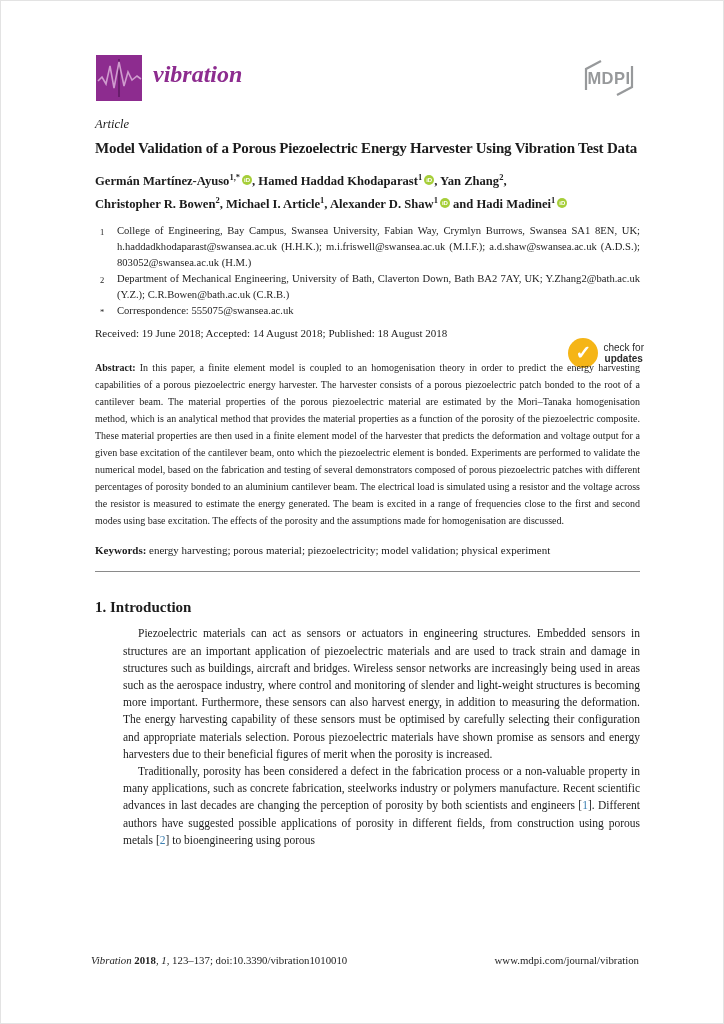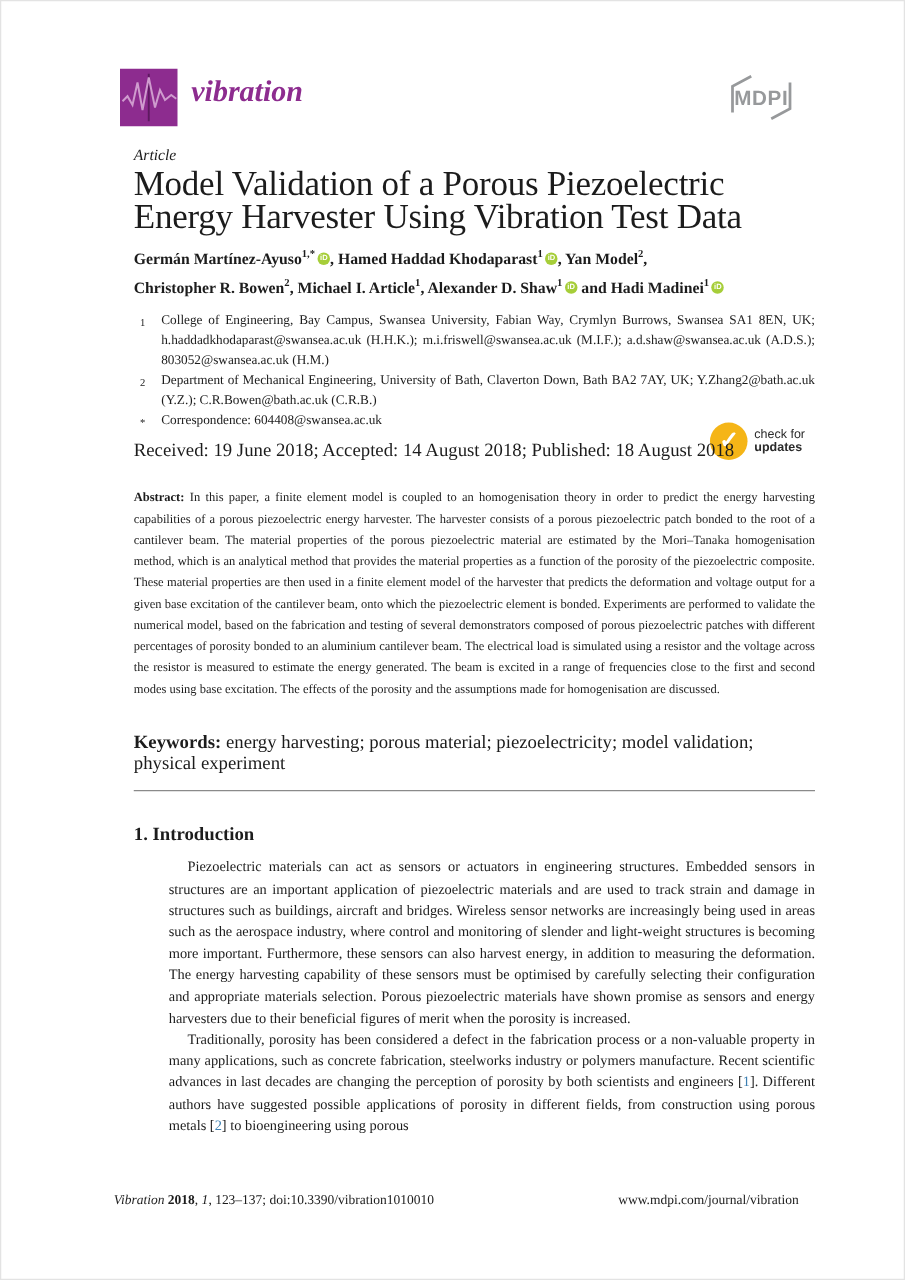--- a/index.html
+++ b/index.html
@@ -21,26 +21,26 @@
     background:#8d2c8f;
   }
   .journal-name {
     position:absolute; left:152px; top:60px;
     font-size:24px; font-style:italic; font-weight:bold;
     color:#8d2c8f;
   }
   .mdpi-logo { position:absolute; right:82px; top:56px; width:64px; height:42px; }
   
   .main {
-    position:absolute; left:106px; top:116px; width:545px;
+    position:absolute; left:94px; top:116px; width:545px;
   }
   .article-type { font-style:italic; font-size:12.5px; }
   .title {
     margin-top:3px;
-    font-size:28px; font-weight:normal; line-height:26px;
+    font-size:15px; font-weight:bold; line-height:26px;
     letter-spacing:-0.2px;
   }
   .authors {
     margin-top:7px;
     font-size:12.6px; font-weight:bold; line-height:19px;
   }
   .authors sup { font-size:8.5px; font-weight:bold; }
   .orcid {
     display:inline-block;
     width:10px; height:10px; border-radius:50%;
@@ -49,27 +49,27 @@
     font-family:"Liberation Sans",sans-serif;
     vertical-align:3px; margin-left:2px;
   }
   .affiliations { margin-top:9px; font-size:10.6px; line-height:16px; }
   .aff-row { display:flex; }
   .aff-marker {
     width:22px; flex:0 0 22px;
     font-size:8.5px; padding-top:1px; padding-left:5px;
   }
   .aff-text { flex:1; text-align:justify; }
-  .dates { margin-top:7px; font-size:15px; }
+  .dates { margin-top:7px; font-size:11px; }
   .abstract {
     margin-top:20px;
     font-size:10px; line-height:17px; text-align:justify;
   }
   .abstract b, .keywords b { font-weight:bold; }
-  .keywords { margin-top:26px; font-size:15px; line-height:17px; }
+  .keywords { margin-top:13px; font-size:11px; line-height:17px; }
   .rule {
     margin-top:12px; border:none; border-top:1px solid #8a8a8a; height:0;
   }
   .section-heading { margin-top:27px; font-size:15px; font-weight:bold; }
   .body-para {
     margin-top:9px;
     font-size:11.5px; line-height:17.2px; text-align:justify;
     text-indent:15px;
     margin-left:28px;
   }
@@ -82,21 +82,21 @@
   }
   .badge-circle {
     width:30px; height:30px; border-radius:50%;
     background:#f5b517; color:#fff;
     font-size:19px; font-weight:bold; line-height:29px; text-align:center;
     font-family:"Liberation Sans",sans-serif;
   }
   .badge-text {
     margin-left:5px;
     font-family:"Liberation Sans","DejaVu Sans",sans-serif;
-    font-size:10px; line-height:11px; color:#2b2b2b;
+    font-size:10px; line-height:11px; color:#2b2b2b;text-align:center;
   }
   .badge-text .bt2 { font-weight:bold; font-size:10px; }
   
   .footer {
     position:absolute; left:90px; right:84px; top:953px;
     display:flex; justify-content:space-between;
     font-size:10.8px;
   }
   .footer .it { font-style:italic; }
   .footer .bd { font-weight:bold;text-align:center; }
@@ -128,39 +128,39 @@
   </div>
 
   <div class="main">
 
     <div class="article-type">Article</div>
 
     <div class="title">Model Validation of a Porous Piezoelectric Energy Harvester Using Vibration Test Data</div>
 
     <div class="authors">
       <div>
-        <span><span>Germán Martínez-Ayuso</span><sup>1,*</sup><span class="orcid">iD</span><span>, </span></span><span><span>Hamed Haddad Khodaparast</span><sup>1</sup><span class="orcid">iD</span><span>, </span></span><span><span>Yan Model</span><sup>2</sup><span>,</span></span>
+        <span><span>Germán Martínez-Ayuso</span><sup>1,*</sup><span class="orcid">iD</span><span>, </span></span><span><span>Hamed Haddad Khodaparast</span><sup>1</sup><span class="orcid">iD</span><span>, </span></span><span><span>Yan Zhang</span><sup>2</sup><span>,</span></span>
       </div>
       <div>
         <span><span>Christopher R. Bowen</span><sup>2</sup><span>, </span></span><span><span>Michael I. Article</span><sup>1</sup><span>, </span></span><span><span>Alexander D. Shaw</span><sup>1</sup><span class="orcid">iD</span><span> and </span></span><span><span>Hadi Madinei</span><sup>1</sup><span class="orcid">iD</span></span>
       </div>
     </div>
 
     <div class="affiliations">
       <div class="aff-row">
         <span class="aff-marker">1</span>
         <span class="aff-text">College of Engineering, Bay Campus, Swansea University, Fabian Way, Crymlyn Burrows, Swansea SA1 8EN, UK; h.haddadkhodaparast@swansea.ac.uk (H.H.K.); m.i.friswell@swansea.ac.uk (M.I.F.); a.d.shaw@swansea.ac.uk (A.D.S.); 803052@swansea.ac.uk (H.M.)</span>
       </div>
       <div class="aff-row">
         <span class="aff-marker">2</span>
         <span class="aff-text">Department of Mechanical Engineering, University of Bath, Claverton Down, Bath BA2 7AY, UK; Y.Zhang2@bath.ac.uk (Y.Z.); C.R.Bowen@bath.ac.uk (C.R.B.)</span>
       </div>
       <div class="aff-row">
         <span class="aff-marker">*</span>
-        <span class="aff-text">Correspondence: 604408@swansea.ac.uk</span>
+        <span class="aff-text">Correspondence: 555075@swansea.ac.uk</span>
       </div>
     </div>
 
     <div class="dates">Received: 19 June 2018; Accepted: 14 August 2018; Published: 18 August 2018</div>
 
     <div class="abstract">
       <b>Abstract:</b><span> In this paper, a finite element model is coupled to an homogenisation theory in order to predict the energy harvesting capabilities of a porous piezoelectric energy harvester. The harvester consists of a porous piezoelectric patch bonded to the root of a cantilever beam. The material properties of the porous piezoelectric material are estimated by the Mori–Tanaka homogenisation method, which is an analytical method that provides the material properties as a function of the porosity of the piezoelectric composite. These material properties are then used in a finite element model of the harvester that predicts the deformation and voltage output for a given base excitation of the cantilever beam, onto which the piezoelectric element is bonded. Experiments are performed to validate the numerical model, based on the fabrication and testing of several demonstrators composed of porous piezoelectric patches with different percentages of porosity bonded to an aluminium cantilever beam. The electrical load is simulated using a resistor and the voltage across the resistor is measured to estimate the energy generated. The beam is excited in a range of frequencies close to the first and second modes using base excitation. The effects of the porosity and the assumptions made for homogenisation are discussed.</span>
     </div>
 
     <div class="keywords">

